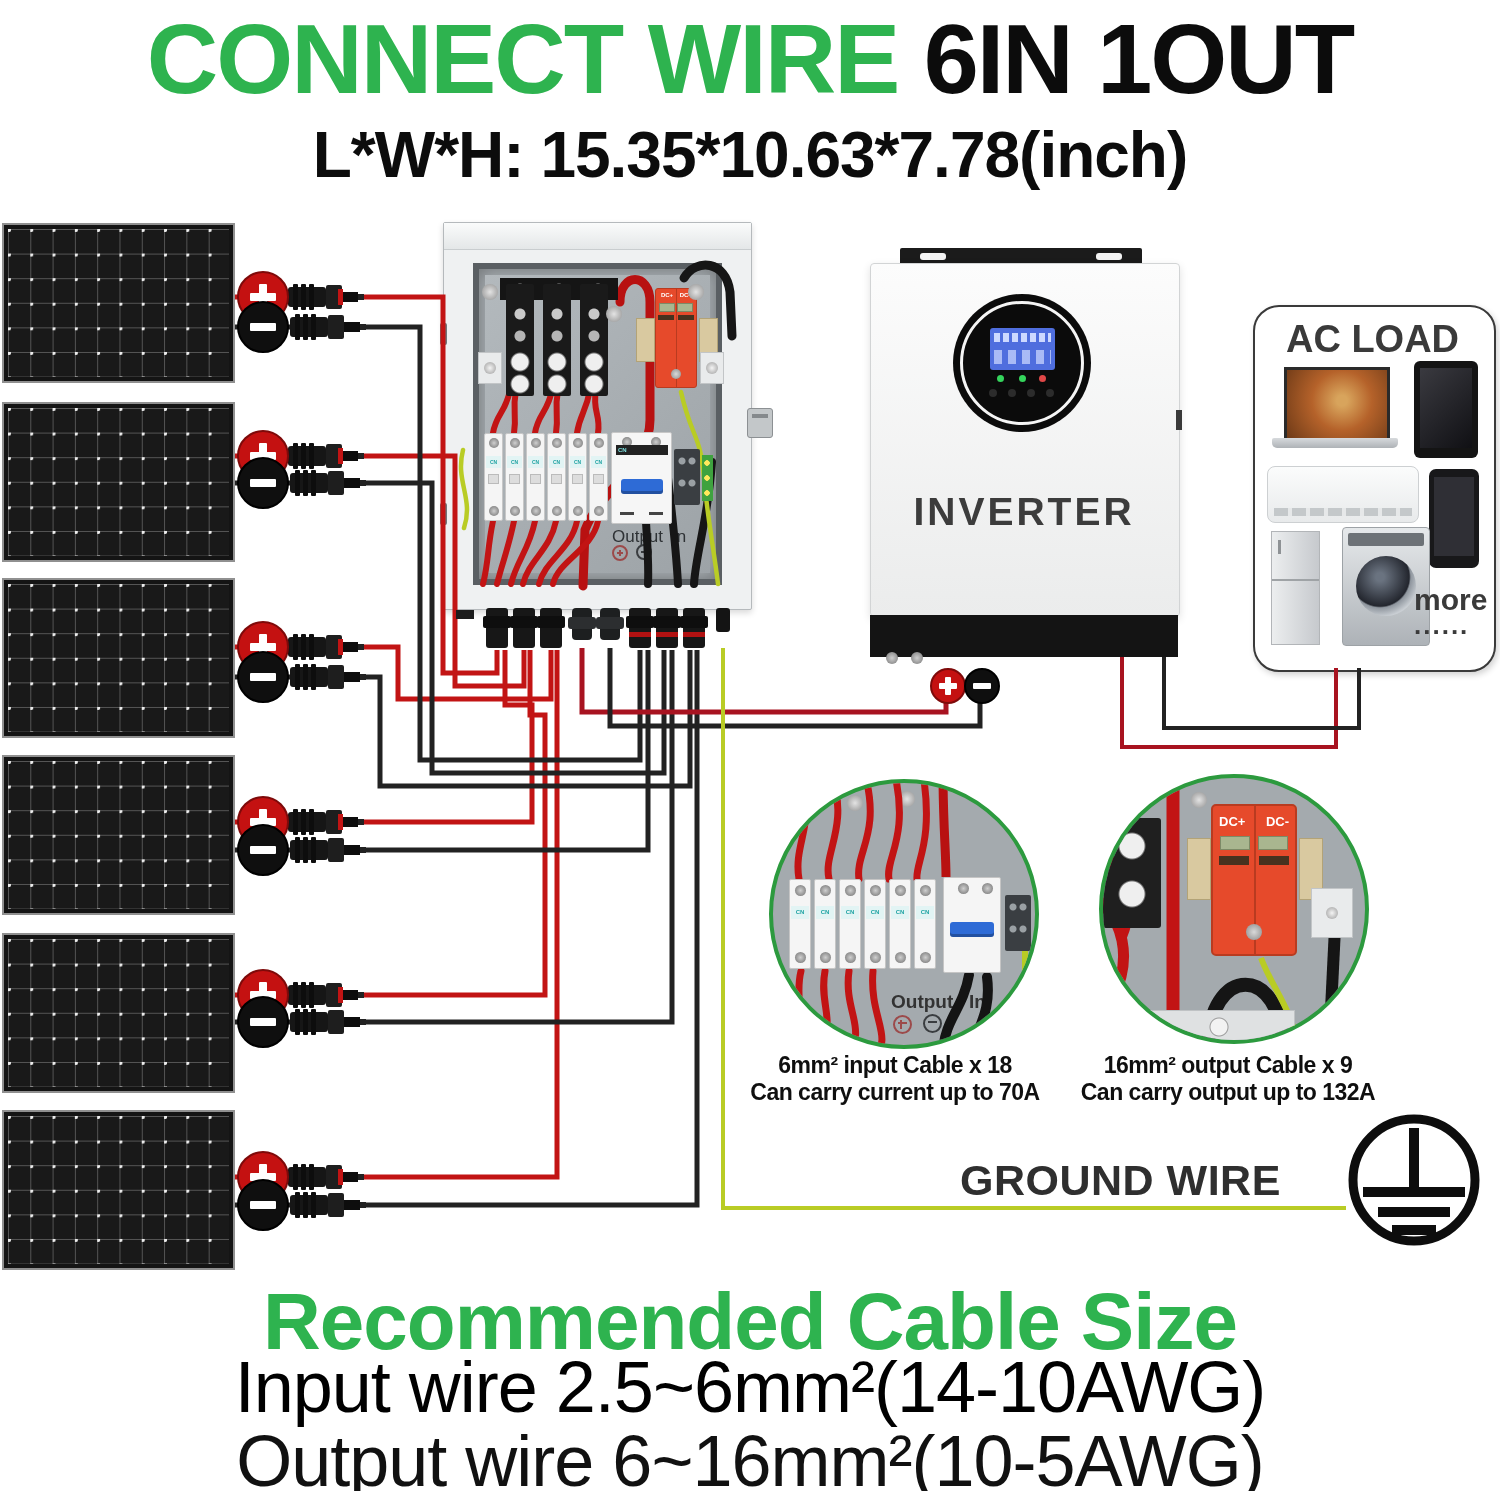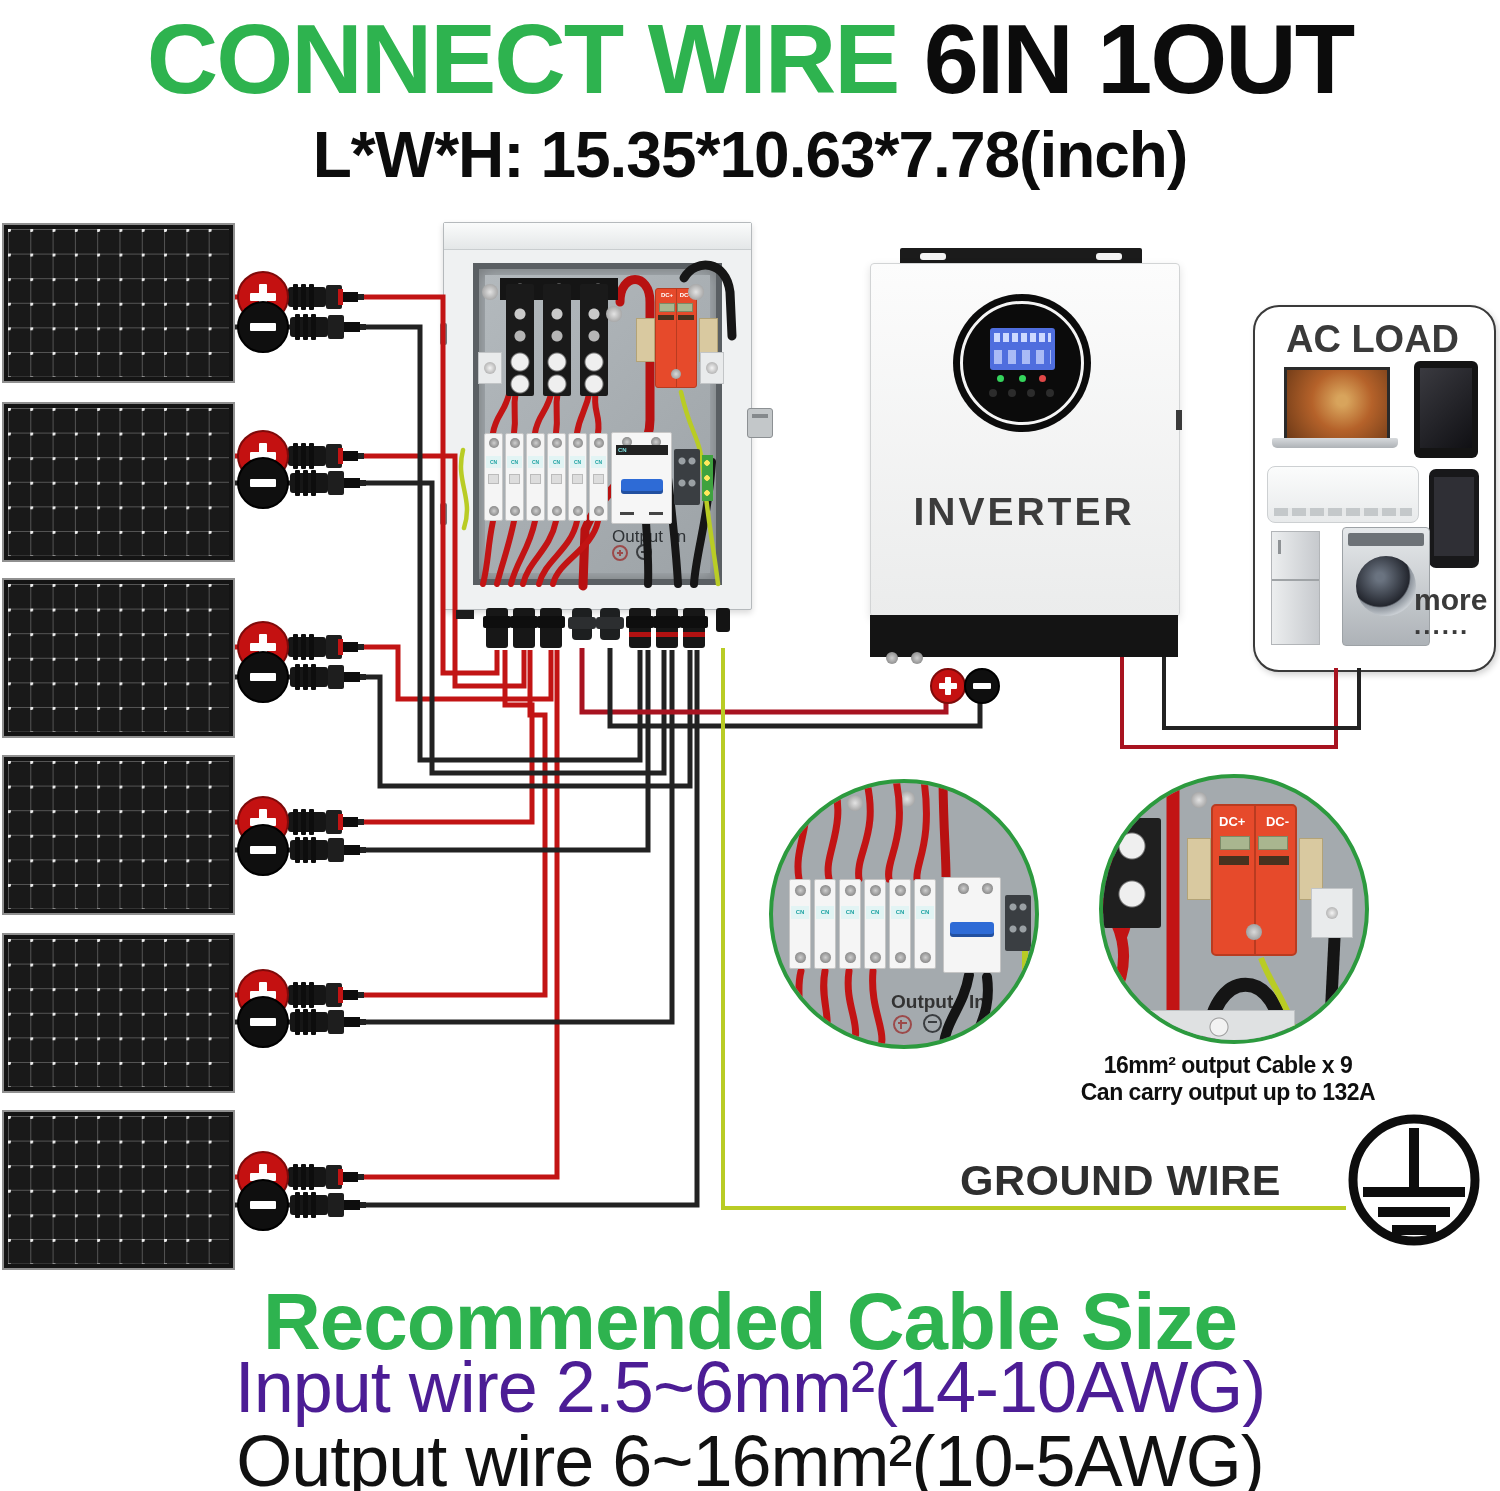--- a/index.html
+++ b/index.html
@@ -163,21 +163,21 @@
   .mini-brk{position:absolute;background:#f5f5f5;border:1px solid #c5c5c5;border-radius:2px;z-index:3;box-sizing:border-box;}
   .mini-brk .tag{position:absolute;left:1px;right:1px;top:26px;height:13px;background:#e2f4f4;font-size:6px;
        color:#1fa3a3;font-weight:bold;text-align:center;line-height:13px;overflow:hidden;}
   .mini-brk .ts,.mini-brk .bs{position:absolute;left:50%;width:11px;height:11px;margin-left:-5.5px;border-radius:50%;
        background:radial-gradient(#cfcfcf,#6e6e6e);}
   .mini-brk .ts{top:5px;}.mini-brk .bs{bottom:5px;}
   
   .gw-label{left:960px;top:1156px;width:380px;font-size:43px;font-weight:bold;color:#2f2f2f;z-index:1;letter-spacing:0.5px;}
   .gsym{left:1342px;top:1110px;width:144px;height:144px;z-index:2;}
   .foot-title{left:0;top:1276px;width:1500px;text-align:center;font-size:80px;font-weight:bold;color:#2eb34f;z-index:1;letter-spacing:-1px;}
-  .foot-line1{left:0;top:1346px;width:1500px;text-align:center;font-size:72px;color:#4c1d95;z-index:1;letter-spacing:-1px;}
+  .foot-line1{left:0;top:1346px;width:1500px;text-align:center;font-size:72px;color:#000000;z-index:1;letter-spacing:-1px;}
   .foot-line2{left:0;top:1420px;width:1500px;text-align:center;font-size:72px;color:#111;z-index:1;letter-spacing:-1px;}
   #wires{position:absolute;left:0;top:0;z-index:4;pointer-events:none;}
 </style>
 </head>
 <body>
 
 <div class="canvas">
 
   <div class="abs title"><span class="g">CONNECT WIRE</span><span class="b"> 6IN 1OUT</span></div>
   <div class="abs dims">L*W*H: 15.35*10.63*7.78(inch)</div>
@@ -426,20 +426,24 @@
       <span style="position:absolute;left:50%;top:0;bottom:0;width:2px;background:#b93b20;"></span>
       <span style="position:absolute;left:33px;bottom:14px;width:16px;height:16px;border-radius:50%;background:radial-gradient(#d9d9d9,#8a8a8a);"></span>
     </div>
     <div class="abs clamp" style="left:84px;top:60px;width:22px;height:60px;z-index:3;"></div>
     <div class="abs clamp" style="left:196px;top:60px;width:22px;height:60px;z-index:3;"></div>
     <div class="abs wplate" style="left:208px;top:110px;width:40px;height:48px;z-index:3;"></div>
     <div class="abs" style="left:40px;top:232px;width:150px;height:32px;background:#dfe1e2;border:1px solid #bfc2c4;z-index:3;
          background-image:radial-gradient(circle at 75px 16px,#f2f2f2 8px,#9a9a9a 9px,rgba(0,0,0,0) 10px);"></div>
   </div>
 
+  <div class="cap" style="left:725px;top:1052px;">
+    <div>6mm² input Cable x 18</div>
+    <div>Can carry current up to 70A</div>
+  </div>
   <div class="cap" style="left:1058px;top:1052px;">
     <div>16mm² output Cable x 9</div>
     <div>Can carry output up to 132A</div>
   </div>
 
   <div class="abs gw-label">GROUND WIRE</div>
   <div class="abs gsym">
     <svg width="144" height="144" viewBox="0 0 144 144">
       <circle cx="72" cy="70" r="61" fill="none" stroke="#0d0d0d" stroke-width="9"></circle>
       <line x1="72" y1="18" x2="72" y2="82" stroke="#0d0d0d" stroke-width="10"></line>

